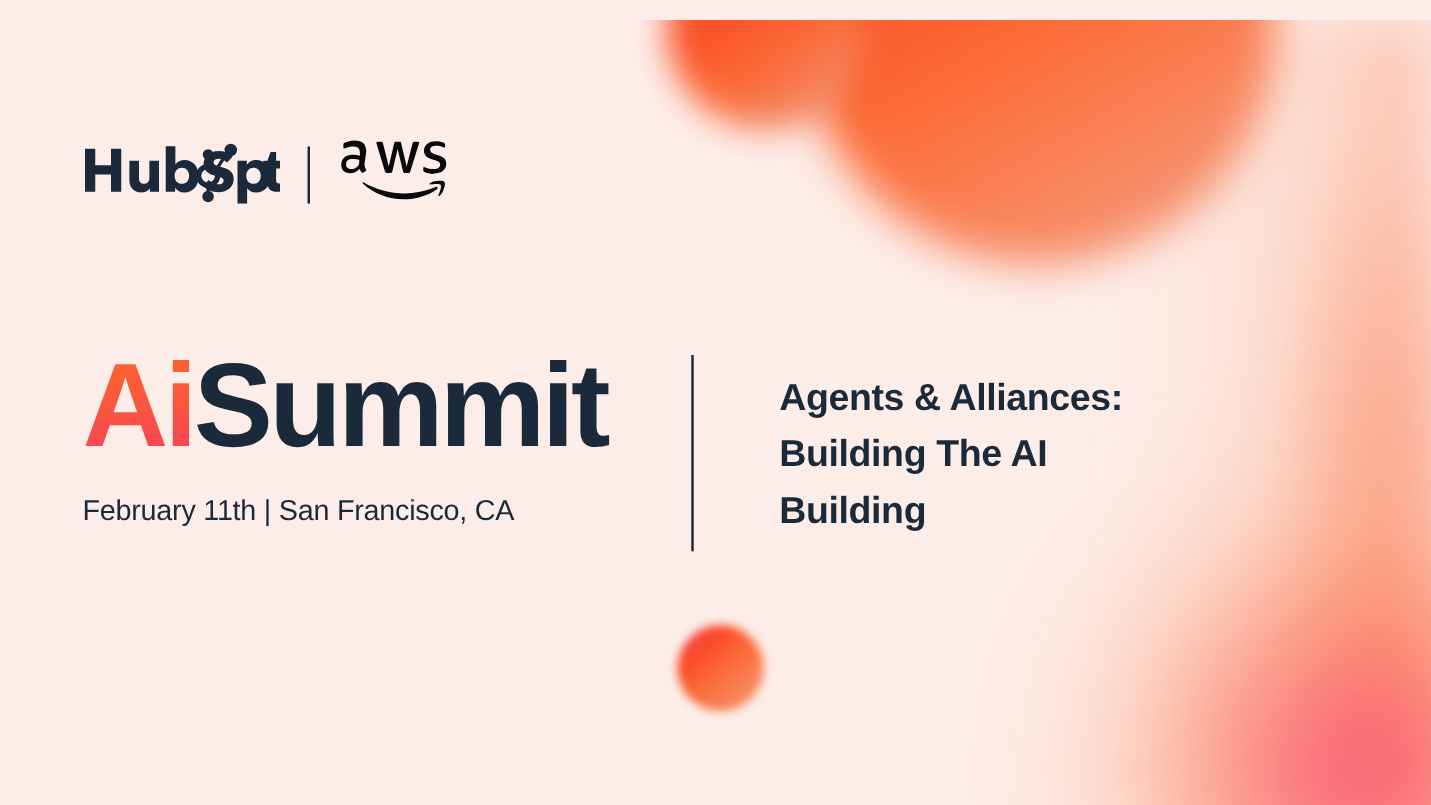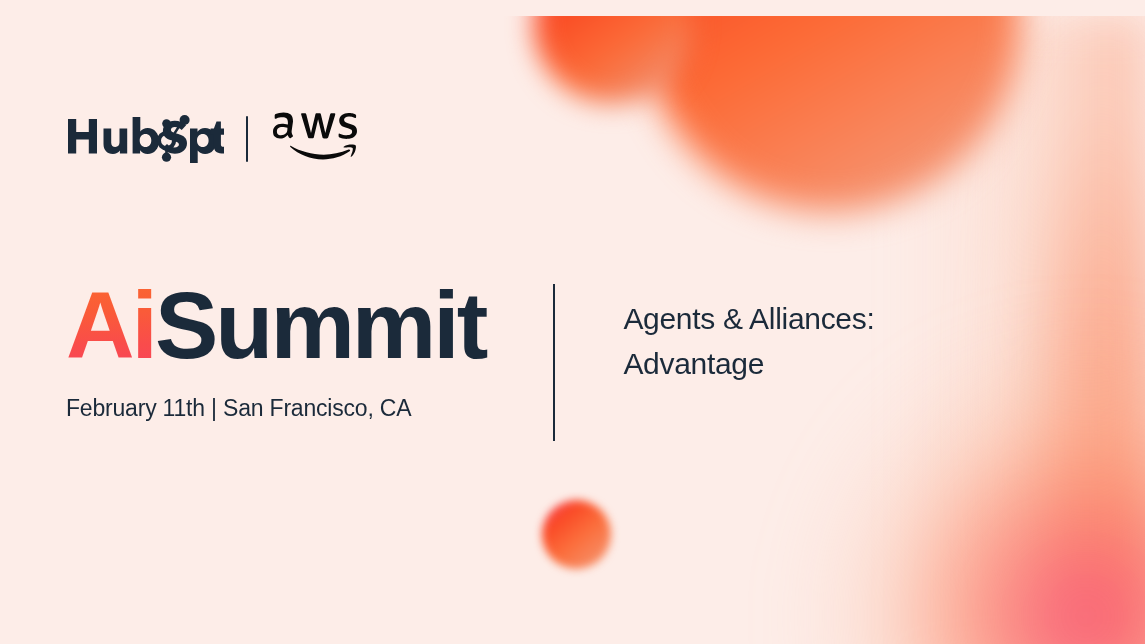--- a/index.html
+++ b/index.html
@@ -182,21 +182,21 @@
   .tagline-block {
     display:flex;
     align-items:flex-start;
     padding-top:18px;
   }
   .tagline {
     font-size:30px;
     line-height:45px;
     color:#1B2A3A;
     letter-spacing:-0.3px;
-    font-weight:400;
+    font-weight:700;
   }
   .tagline-line { display:block; white-space:nowrap; }
 </style>
 </head>
 <body>
 
 <div class="banner">
 
   <div class="bg-layer">
     <div class="wash-right"></div>
@@ -268,19 +268,20 @@
         <div class="event-meta">February 11th | San Francisco, CA</div>
       </div>
 
       <div class="rule-wrap">
         <div class="vrule"></div>
       </div>
 
       <div class="tagline-block">
         <div class="tagline">
           <span class="tagline-line">Agents &amp; Alliances:</span>
-          <span class="tagline-line">Advantage</span>
+          <span class="tagline-line">Building The AI</span>
+          <span class="tagline-line">Building</span>
         </div>
       </div>
 
     </div>
   </div>
 </div>
 
 </body></html>

